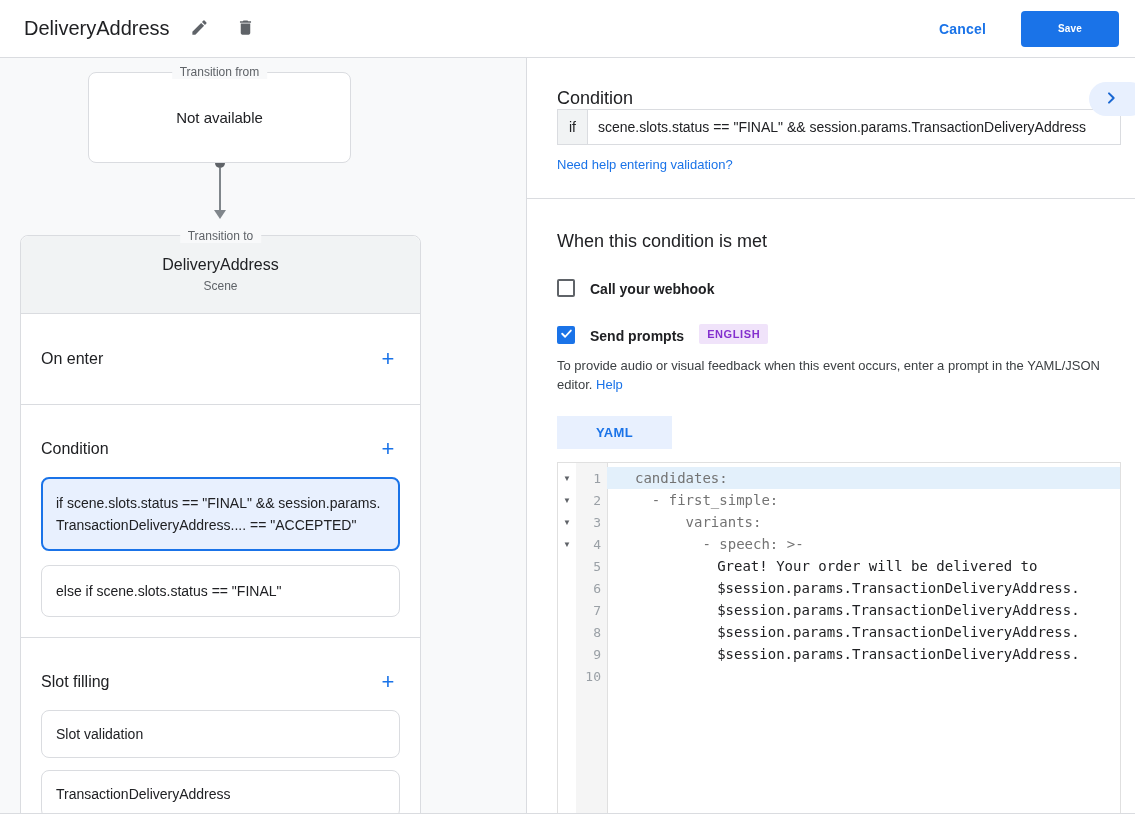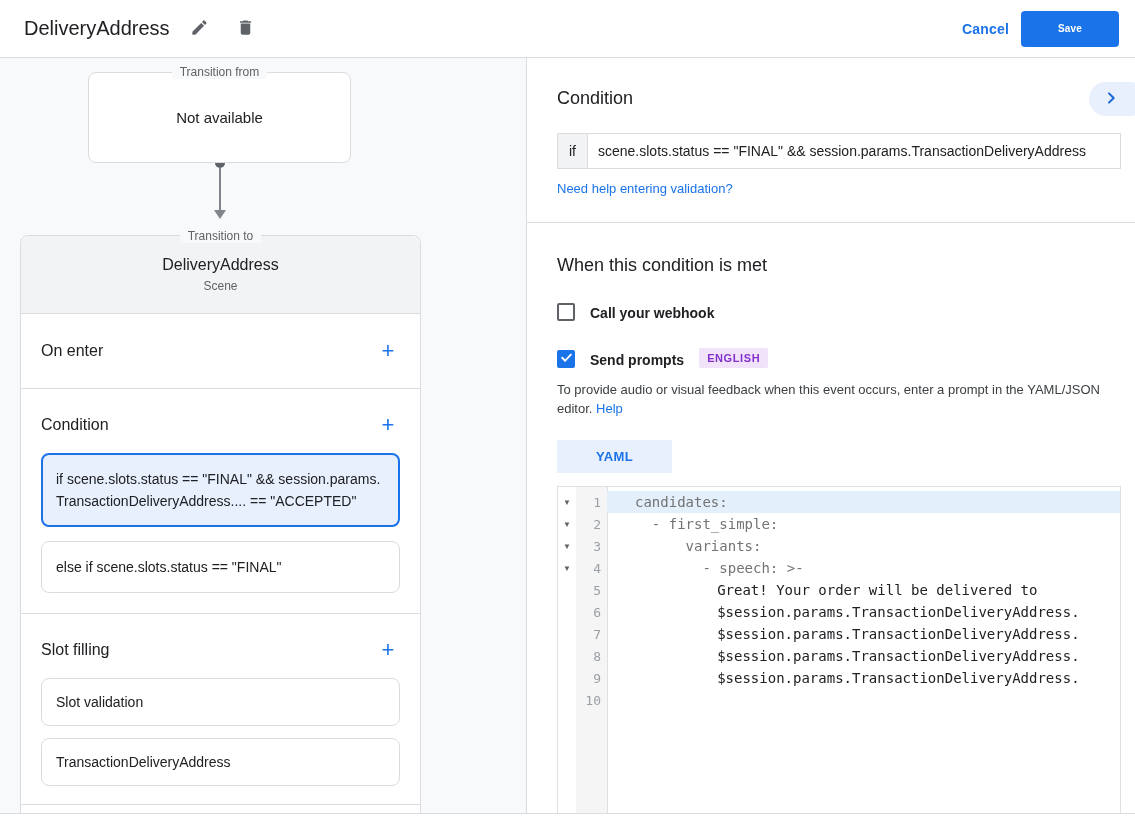--- a/index.html
+++ b/index.html
@@ -7,21 +7,21 @@
     font-family:"Liberation Sans", sans-serif; color:#202124; }
 
   
   .topbar { height:58px; background:#fff; border-bottom:1px solid #dadce0;
     display:flex; align-items:center; justify-content:space-between; padding:0 16px 0 24px; }
   .title-area { display:flex; align-items:center; gap:14px; }
   .page-title { font-size:20px; font-weight:400; color:#202124; }
   .icon-btn { width:32px; height:32px; border:none; background:transparent; cursor:pointer;
     display:flex; align-items:center; justify-content:center; }
   .icon-btn svg { fill:#5f6368; }
-  .actions { display:flex; align-items:center; gap:12px; }
+  .actions { display:flex; align-items:center; gap:35px; }
   .cancel-btn { background:transparent; border:none; color:#1a73e8; font-size:14px;
     font-weight:700; font-family:inherit; cursor:pointer; letter-spacing:.2px; }
   .save-btn { background:#1a73e8; border:none; color:#fff; font-size:10px; font-weight:700;
     font-family:inherit; border-radius:4px; width:98px; height:36px; cursor:pointer; letter-spacing:.2px; }
 
   
   .content { display:flex; height:762px; position:relative; }
   .left-pane { width:527px; min-width:527px; background:#f8f9fa; border-right:1px solid #dadce0;
     height:100%; overflow:hidden; position:relative; }
   .right-pane { flex:1; background:#fff; display:flex; flex-direction:column;
@@ -45,21 +45,21 @@
     border-top:9px solid #80868b; }
 
   
   .card { position:relative; margin:16px 0 0 20px; width:401px; background:#fff;
     border:1px solid #dadce0; border-radius:8px 8px 0 0; }
   .card .box-legend { top:-7px; }
   .card-header { background:#f1f3f4; border-bottom:1px solid #dadce0; border-radius:8px 8px 0 0;
     height:78px; display:flex; flex-direction:column; align-items:center; justify-content:center; gap:5px; }
   .card-title { font-size:16px; color:#202124; }
   .card-subtitle { font-size:12px; color:#5f6368; }
-  .section { padding:8px 20px; }
+  .section { padding:16px 20px; }
   .section-row { display:flex; align-items:center; justify-content:space-between; height:58px; }
   .section-label { font-size:16px; color:#202124; }
   .plus-icon { color:#1a73e8; font-size:22px; font-weight:400; line-height:1; cursor:pointer;
     width:24px; text-align:center; }
   .card-divider { border-top:1px solid #dadce0; }
   .cond-box { border:1px solid #dadce0; border-radius:8px; background:#fff; font-size:14px;
     line-height:22px; padding:14px; color:#202124; margin-bottom:14px; cursor:pointer; word-break:break-all; }
   .cond-box.selected { background:#e8f0fe; border:2px solid #1a73e8; padding:13px; }
   .slot-box { border:1px solid #dadce0; border-radius:8px; background:#fff; font-size:14px;
     padding:15px 14px; color:#202124; margin-bottom:12px; cursor:pointer; }
@@ -67,21 +67,21 @@
 
   
   .panel-head { display:flex; align-items:center; justify-content:space-between;
     margin-top:30px; position:relative; }
   .panel-title { font-size:18px; font-weight:400; color:#202124; }
   .chevron-pill { position:absolute; right:-26px; top:-6px; width:58px; height:34px;
     background:#e8f0fe; border:none; border-radius:17px; cursor:pointer;
     display:flex; align-items:center; justify-content:flex-start; padding-left:14px; }
   .chevron-pill svg { stroke:#1967d2; }
 
-  .if-row { display:flex; margin-top:24px; height:36px; }
+  .if-row { display:flex; height:36px; }
   .if-prefix { width:30px; background:#f1f3f4; border:1px solid #dadce0; border-right:none;
     display:flex; align-items:center; justify-content:center; font-size:14px; color:#202124; }
   .if-input { flex:1; border:1px solid #dadce0; background:#fff; font-size:14px;
     font-family:inherit; color:#202124; padding:0 10px; outline:none; min-width:0; }
   .help-link { display:inline-block; margin-top:12px; color:#1a73e8; font-size:13px;
     text-decoration:none; cursor:pointer; }
   .hr-full { border:none; border-top:1px solid #dadce0; margin:26px -14px 0 -30px; }
 
   .when-title { font-size:18px; font-weight:400; margin-top:32px; color:#202124; }
   .check-row { display:flex; align-items:flex-end; gap:15px; margin-top:27px; }

